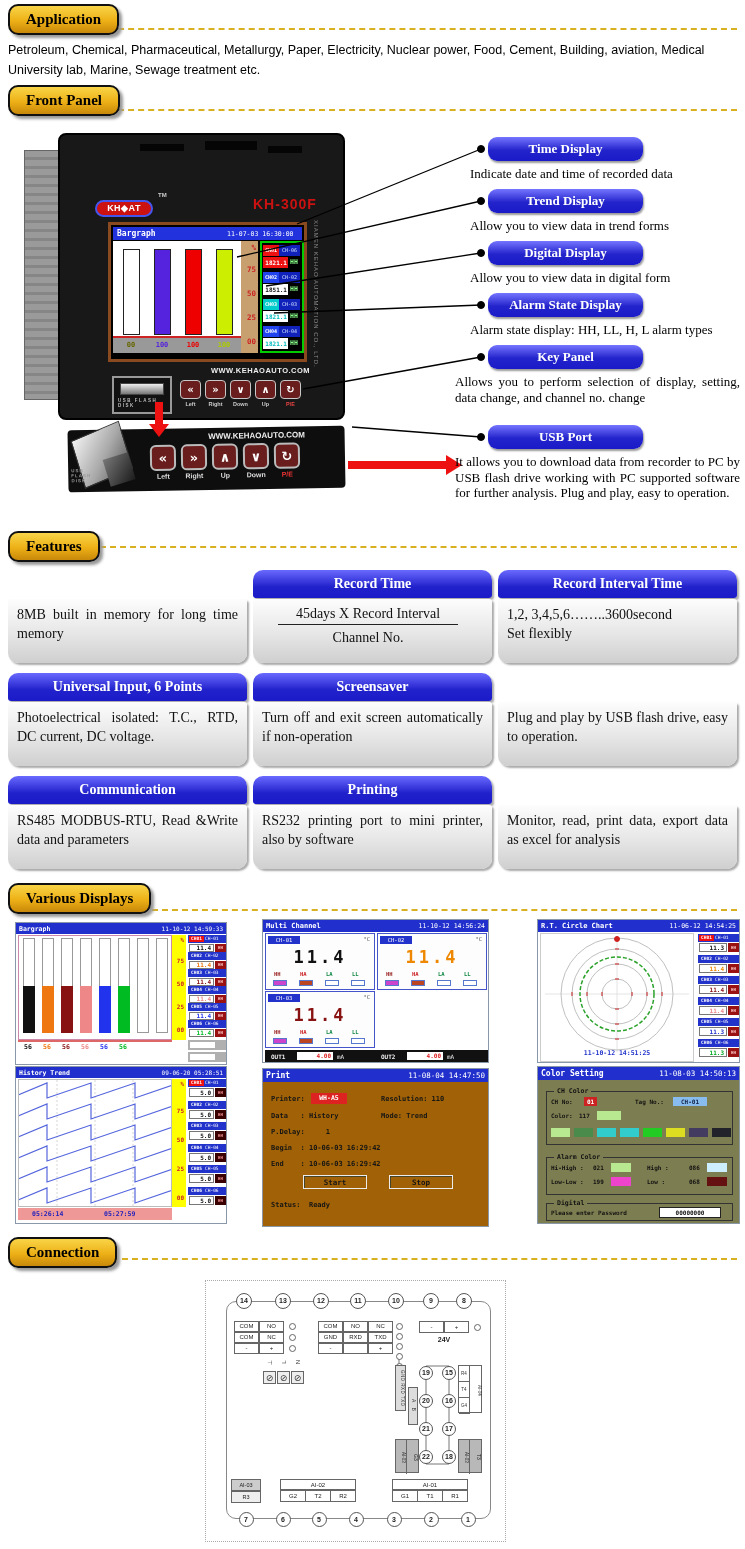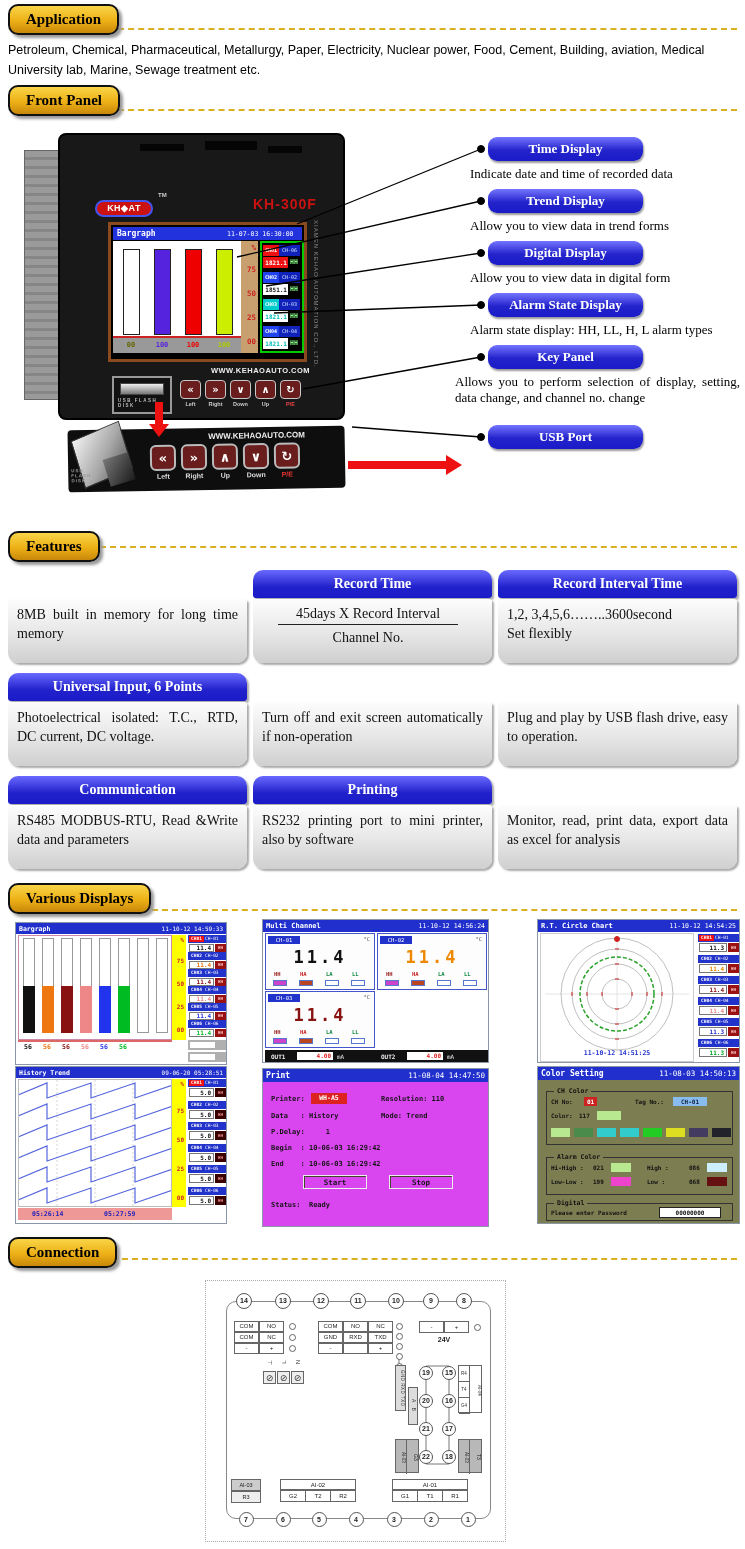--- a/index.html
+++ b/index.html
@@ -7,21 +7,21 @@
 #page{position:relative;width:745px;height:1549px;background:#fff;font-family:"Liberation Sans",sans-serif;overflow:hidden}
 .gold{position:absolute;background:linear-gradient(180deg,#f9d548 0%,#edb016 55%,#c8880a 100%);border:2px solid #111;border-radius:10px;box-shadow:3px 3px 3px #999;color:#000;font:bold 15px "Liberation Serif",serif;padding:5px 16px;z-index:5}
 .dash{position:absolute;border-top:2px dashed #d8b020;z-index:1}
 .apptext{position:absolute;left:8px;top:40px;width:733px;font:12.5px "Liberation Sans",sans-serif;color:#000;line-height:20px}
 #device{position:absolute;left:20px;top:128px;width:410px;height:294px}
 #keystrip{position:absolute;left:68px;top:428px;width:277px;height:62px;background:#0e0e0e;border-radius:4px;transform:rotate(-1deg)}
 .panel{position:absolute;border:1px solid #8a97a8;background:#fff;overflow:hidden}
 #disp-bargraph{left:15px;top:922px;width:212px;height:143px}
 #disp-history{left:15px;top:1066px;width:212px;height:158px}
 #disp-multi{left:262px;top:919px;width:227px;height:144px}
-#disp-print{left:262px;top:1068px;width:227px;height:159px;background:#d946ef}
+#disp-print{left:262px;top:1068px;width:227px;height:159px;background:#a16207}
 #disp-circle{left:537px;top:919px;width:203px;height:144px}
 #disp-colorset{left:537px;top:1066px;width:203px;height:158px;background:#7d7d52}
 #conn-diagram{position:absolute;left:205px;top:1280px;width:301px;height:262px;border:1px dotted #aaa;background:#fff}
 </style>
 </head>
 <body>
 
 <div id="page">
   <div class="gold" style="left:8px;top:4px">Application</div>
   <div class="dash" style="left:98px;top:28px;width:639px"></div>
@@ -335,21 +335,21 @@
       <div style="position: absolute; left: 8px; top: 59px; color: rgb(21, 21, 21); font: bold 7px &quot;DejaVu Sans Mono&quot;, monospace; white-space: pre;">P.Delay:     1</div>
       <div style="position: absolute; left: 8px; top: 75px; color: rgb(21, 21, 21); font: bold 7px &quot;DejaVu Sans Mono&quot;, monospace; white-space: pre;">Begin  : 10-06-03 16:29:42</div>
       <div style="position: absolute; left: 8px; top: 91px; color: rgb(21, 21, 21); font: bold 7px &quot;DejaVu Sans Mono&quot;, monospace; white-space: pre;">End    : 10-06-03 16:29:42</div>
       <div style="position: absolute; left: 40px; top: 106px; width: 64px; height: 14px; border: 1px solid rgb(236, 236, 236); box-shadow: rgb(68, 68, 42) 1px 1px 0px inset; color: rgb(21, 21, 21); font: bold 7.5px / 13px &quot;DejaVu Sans Mono&quot;, monospace; text-align: center;">Start</div>
       <div style="position: absolute; left: 126px; top: 106px; width: 64px; height: 14px; border: 1px solid rgb(236, 236, 236); box-shadow: rgb(68, 68, 42) 1px 1px 0px inset; color: rgb(21, 21, 21); font: bold 7.5px / 13px &quot;DejaVu Sans Mono&quot;, monospace; text-align: center;">Stop</div>
       <div style="position: absolute; left: 8px; top: 132px; color: rgb(21, 21, 21); font: bold 7px &quot;DejaVu Sans Mono&quot;, monospace; white-space: pre;">Status:  Ready</div>
     </div>
   <div id="disp-circle" class="panel">
       <div style="position: absolute; left: 0px; top: 0px; width: 203px; height: 12px; background: rgb(33, 48, 204);"></div>
       <div style="position: absolute; left: 3px; top: 2px; color: rgb(255, 255, 255); font: bold 7px &quot;DejaVu Sans Mono&quot;, monospace;">R.T. Circle Chart</div>
-      <div style="position: absolute; right: 3px; top: 2px; color: rgb(255, 255, 255); font: 6.5px &quot;DejaVu Sans Mono&quot;, monospace;">11-10-12 14:54:25</div>
+      <div style="position: absolute; right: 3px; top: 2px; color: rgb(255, 255, 255); font: 6.5px &quot;DejaVu Sans Mono&quot;, monospace;">11-06-12 14:54:25</div>
       <div style="position: absolute; left: 2px; top: 13px; width: 154px; height: 129px; background: rgb(255, 255, 255); border: 1px solid rgb(204, 204, 204);">
         <svg width="152" height="127" style="position: absolute; pointer-events: none; left: 0px; top: 0px;">
           <line x1="4" y1="60" x2="148" y2="60" stroke="#ddd" stroke-width="0.8"></line>
           <line x1="76" y1="4" x2="76" y2="118" stroke="#ddd" stroke-width="0.8"></line>
           <circle cx="76" cy="60" r="15" stroke="#c0c0c0" stroke-width="1" fill="none"></circle>
           <circle cx="76" cy="60" r="30" stroke="#c0c0c0" stroke-width="1" fill="none"></circle>
           <circle cx="76" cy="60" r="45" stroke="#c0c0c0" stroke-width="1" fill="none"></circle>
           <circle cx="76" cy="60" r="56" stroke="#c0c0c0" stroke-width="1" fill="none"></circle>
           <circle cx="76" cy="60" r="37" stroke="#2aa22a" stroke-width="1.5" fill="none" stroke-dasharray="4,2"></circle>
           <line x1="31" y1="58" x2="31" y2="62" stroke="#cc2222" stroke-width="1"></line>
@@ -565,40 +565,42 @@
     <div style="position: absolute; left: 470px; top: 166px; width: 270px; color: rgb(0, 0, 0); font: 13px / 15.5px &quot;Liberation Serif&quot;, serif;">Indicate date and time of recorded data</div>
     <div style="position: absolute; left: 488px; top: 189px; width: 155px; height: 24px; background: linear-gradient(rgb(117, 117, 255) 0%, rgb(36, 36, 204) 55%, rgb(26, 26, 200) 100%); border-radius: 9px; box-shadow: rgb(153, 153, 153) 1px 2px 2px; color: rgb(255, 255, 255); font: bold 13px / 24px &quot;Liberation Serif&quot;, serif; text-align: center;">Trend Display</div>
     <div style="position: absolute; left: 470px; top: 218px; width: 270px; color: rgb(0, 0, 0); font: 13px / 15.5px &quot;Liberation Serif&quot;, serif;">Allow you to view data in trend forms</div>
     <div style="position: absolute; left: 488px; top: 241px; width: 155px; height: 24px; background: linear-gradient(rgb(117, 117, 255) 0%, rgb(36, 36, 204) 55%, rgb(26, 26, 200) 100%); border-radius: 9px; box-shadow: rgb(153, 153, 153) 1px 2px 2px; color: rgb(255, 255, 255); font: bold 13px / 24px &quot;Liberation Serif&quot;, serif; text-align: center;">Digital Display</div>
     <div style="position: absolute; left: 470px; top: 270px; width: 270px; color: rgb(0, 0, 0); font: 13px / 15.5px &quot;Liberation Serif&quot;, serif;">Allow you to view data in digital form</div>
     <div style="position: absolute; left: 488px; top: 293px; width: 155px; height: 24px; background: linear-gradient(rgb(117, 117, 255) 0%, rgb(36, 36, 204) 55%, rgb(26, 26, 200) 100%); border-radius: 9px; box-shadow: rgb(153, 153, 153) 1px 2px 2px; color: rgb(255, 255, 255); font: bold 13px / 24px &quot;Liberation Serif&quot;, serif; text-align: center;">Alarm State Display</div>
     <div style="position: absolute; left: 470px; top: 322px; width: 270px; color: rgb(0, 0, 0); font: 13px / 15.5px &quot;Liberation Serif&quot;, serif;">Alarm state display: HH, LL, H, L alarm types</div>
     <div style="position: absolute; left: 488px; top: 345px; width: 155px; height: 24px; background: linear-gradient(rgb(117, 117, 255) 0%, rgb(36, 36, 204) 55%, rgb(26, 26, 200) 100%); border-radius: 9px; box-shadow: rgb(153, 153, 153) 1px 2px 2px; color: rgb(255, 255, 255); font: bold 13px / 24px &quot;Liberation Serif&quot;, serif; text-align: center;">Key Panel</div>
     <div style="position: absolute; left: 455px; top: 374px; width: 285px; color: rgb(0, 0, 0); font: 13px / 15.5px &quot;Liberation Serif&quot;, serif; text-align: justify;">Allows you to perform selection of display, setting, data change, and channel no. change</div>
     <div style="position: absolute; left: 488px; top: 425px; width: 155px; height: 24px; background: linear-gradient(rgb(117, 117, 255) 0%, rgb(36, 36, 204) 55%, rgb(26, 26, 200) 100%); border-radius: 9px; box-shadow: rgb(153, 153, 153) 1px 2px 2px; color: rgb(255, 255, 255); font: bold 13px / 24px &quot;Liberation Serif&quot;, serif; text-align: center;">USB Port</div>
+    <div style="position: absolute; left: 455px; top: 454px; width: 285px; color: rgb(0, 0, 0); font: 13px / 15.5px &quot;Liberation Serif&quot;, serif; text-align: justify;">It allows you to download data from recorder to PC by USB flash drive working with PC supported software for further analysis. Plug and play, easy to operation.</div>
     <div style="position: absolute; left: 8px; top: 570px; width: 239px; height: 93px;">
       <div style="position: absolute; left: 0px; top: 29px; width: 239px; height: 64px; background: linear-gradient(rgb(253, 253, 253) 0%, rgb(230, 230, 230) 55%, rgb(207, 207, 207) 100%); border-radius: 3px 3px 10px 10px; box-shadow: rgb(170, 170, 170) 2px 2px 2px; color: rgb(17, 17, 17); font: 14px / 19px &quot;Liberation Serif&quot;, serif; padding: 6px 9px; text-align: justify; white-space: pre-line;">8MB built in memory for long time memory</div>
     </div>
     <div style="position: absolute; left: 253px; top: 570px; width: 239px; height: 93px;">
       <div style="position: absolute; left: 0px; top: 0px; width: 239px; height: 28px; background: linear-gradient(rgb(106, 106, 255) 0%, rgb(34, 34, 204) 60%, rgb(26, 26, 200) 100%); border-radius: 10px 10px 3px 3px; box-shadow: rgb(170, 170, 170) 2px 2px 2px; color: rgb(255, 255, 255); font: bold 14px / 28px &quot;Liberation Serif&quot;, serif; text-align: center;">Record Time</div>
       <div style="position: absolute; left: 0px; top: 29px; width: 239px; height: 64px; background: linear-gradient(rgb(253, 253, 253) 0%, rgb(230, 230, 230) 55%, rgb(207, 207, 207) 100%); border-radius: 3px 3px 10px 10px; box-shadow: rgb(170, 170, 170) 2px 2px 2px; color: rgb(17, 17, 17); font: 14px / 19px &quot;Liberation Serif&quot;, serif; padding: 6px 9px; text-align: justify; white-space: normal;">
         <div style="position: absolute; left: 25px; top: 7px; width: 180px; text-align: center; border-bottom: 1.5px solid rgb(34, 34, 34); padding-bottom: 2px; font: 14px &quot;Liberation Serif&quot;, serif;">45days X Record Interval</div>
         <div style="position: absolute; left: 25px; top: 31px; width: 180px; text-align: center; font: 14px &quot;Liberation Serif&quot;, serif;">Channel No.</div>
       </div>
     </div>
     <div style="position: absolute; left: 498px; top: 570px; width: 239px; height: 93px;">
       <div style="position: absolute; left: 0px; top: 0px; width: 239px; height: 28px; background: linear-gradient(rgb(106, 106, 255) 0%, rgb(34, 34, 204) 60%, rgb(26, 26, 200) 100%); border-radius: 10px 10px 3px 3px; box-shadow: rgb(170, 170, 170) 2px 2px 2px; color: rgb(255, 255, 255); font: bold 14px / 28px &quot;Liberation Serif&quot;, serif; text-align: center;">Record Interval Time</div>
       <div style="position: absolute; left: 0px; top: 29px; width: 239px; height: 64px; background: linear-gradient(rgb(253, 253, 253) 0%, rgb(230, 230, 230) 55%, rgb(207, 207, 207) 100%); border-radius: 3px 3px 10px 10px; box-shadow: rgb(170, 170, 170) 2px 2px 2px; color: rgb(17, 17, 17); font: 14px / 19px &quot;Liberation Serif&quot;, serif; padding: 6px 9px; text-align: justify; white-space: pre-line;">1,2, 3,4,5,6……..3600second
 Set flexibly</div>
     </div>
     <div style="position: absolute; left: 8px; top: 673px; width: 239px; height: 93px;">
       <div style="position: absolute; left: 0px; top: 0px; width: 239px; height: 28px; background: linear-gradient(rgb(106, 106, 255) 0%, rgb(34, 34, 204) 60%, rgb(26, 26, 200) 100%); border-radius: 10px 10px 3px 3px; box-shadow: rgb(170, 170, 170) 2px 2px 2px; color: rgb(255, 255, 255); font: bold 14px / 28px &quot;Liberation Serif&quot;, serif; text-align: center;">Universal Input, 6 Points</div>
       <div style="position: absolute; left: 0px; top: 29px; width: 239px; height: 64px; background: linear-gradient(rgb(253, 253, 253) 0%, rgb(230, 230, 230) 55%, rgb(207, 207, 207) 100%); border-radius: 3px 3px 10px 10px; box-shadow: rgb(170, 170, 170) 2px 2px 2px; color: rgb(17, 17, 17); font: 14px / 19px &quot;Liberation Serif&quot;, serif; padding: 6px 9px; text-align: justify; white-space: pre-line;">Photoelectrical isolated: T.C., RTD, DC current, DC voltage.</div>
     </div>
     <div style="position: absolute; left: 253px; top: 673px; width: 239px; height: 93px;">
+      <div style="position: absolute; left: 0px; top: 0px; width: 239px; height: 28px; background: linear-gradient(rgb(106, 106, 255) 0%, rgb(34, 34, 204) 60%, rgb(26, 26, 200) 100%); border-radius: 10px 10px 3px 3px; box-shadow: rgb(170, 170, 170) 2px 2px 2px; color: rgb(255, 255, 255); font: bold 14px / 28px &quot;Liberation Serif&quot;, serif; text-align: center;">Screensaver</div>
       <div style="position: absolute; left: 0px; top: 29px; width: 239px; height: 64px; background: linear-gradient(rgb(253, 253, 253) 0%, rgb(230, 230, 230) 55%, rgb(207, 207, 207) 100%); border-radius: 3px 3px 10px 10px; box-shadow: rgb(170, 170, 170) 2px 2px 2px; color: rgb(17, 17, 17); font: 14px / 19px &quot;Liberation Serif&quot;, serif; padding: 6px 9px; text-align: justify; white-space: pre-line;">Turn off and exit screen automatically if non-operation</div>
     </div>
     <div style="position: absolute; left: 498px; top: 673px; width: 239px; height: 93px;">
       <div style="position: absolute; left: 0px; top: 29px; width: 239px; height: 64px; background: linear-gradient(rgb(253, 253, 253) 0%, rgb(230, 230, 230) 55%, rgb(207, 207, 207) 100%); border-radius: 3px 3px 10px 10px; box-shadow: rgb(170, 170, 170) 2px 2px 2px; color: rgb(17, 17, 17); font: 14px / 19px &quot;Liberation Serif&quot;, serif; padding: 6px 9px; text-align: justify; white-space: pre-line;">Plug and play by USB flash drive, easy to operation.</div>
     </div>
     <div style="position: absolute; left: 8px; top: 776px; width: 239px; height: 93px;">
       <div style="position: absolute; left: 0px; top: 0px; width: 239px; height: 28px; background: linear-gradient(rgb(106, 106, 255) 0%, rgb(34, 34, 204) 60%, rgb(26, 26, 200) 100%); border-radius: 10px 10px 3px 3px; box-shadow: rgb(170, 170, 170) 2px 2px 2px; color: rgb(255, 255, 255); font: bold 14px / 28px &quot;Liberation Serif&quot;, serif; text-align: center;">Communication</div>
       <div style="position: absolute; left: 0px; top: 29px; width: 239px; height: 64px; background: linear-gradient(rgb(253, 253, 253) 0%, rgb(230, 230, 230) 55%, rgb(207, 207, 207) 100%); border-radius: 3px 3px 10px 10px; box-shadow: rgb(170, 170, 170) 2px 2px 2px; color: rgb(17, 17, 17); font: 14px / 19px &quot;Liberation Serif&quot;, serif; padding: 6px 9px; text-align: justify; white-space: pre-line;">RS485 MODBUS-RTU, Read &amp;Write data and parameters</div>
     </div>
     <div style="position: absolute; left: 253px; top: 776px; width: 239px; height: 93px;">

